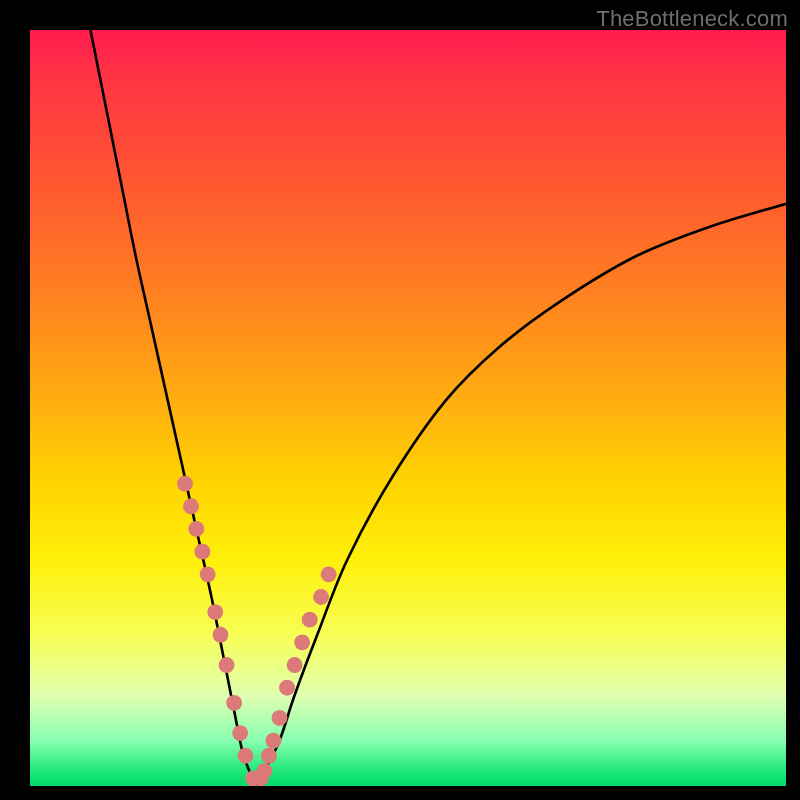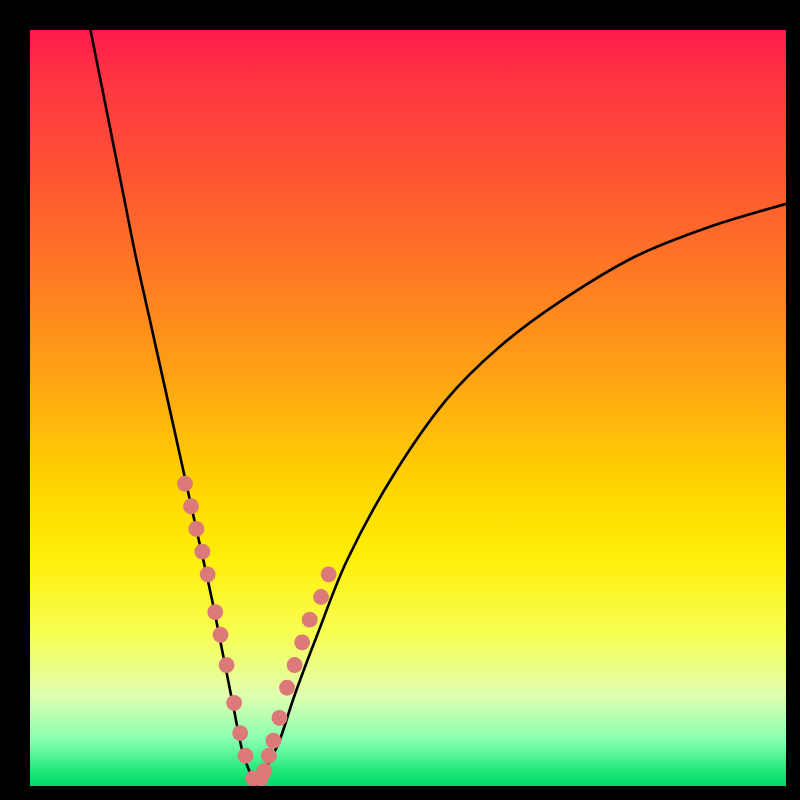--- a/index.html
+++ b/index.html
@@ -86,13 +86,14 @@
           <circle cx="33.00" cy="91.00" r="1.05" class="dot"></circle>
           <circle cx="34.00" cy="87.00" r="1.05" class="dot"></circle>
           <circle cx="35.00" cy="84.00" r="1.05" class="dot"></circle>
           <circle cx="36.00" cy="81.00" r="1.05" class="dot"></circle>
           <circle cx="37.00" cy="78.00" r="1.05" class="dot"></circle>
           <circle cx="38.50" cy="75.00" r="1.05" class="dot"></circle>
           <circle cx="39.50" cy="72.00" r="1.05" class="dot"></circle>
         </g>
     </svg>
   </div>
+  <div class="watermark">TheBottleneck.com</div>
 </div>
 
 </body></html>

